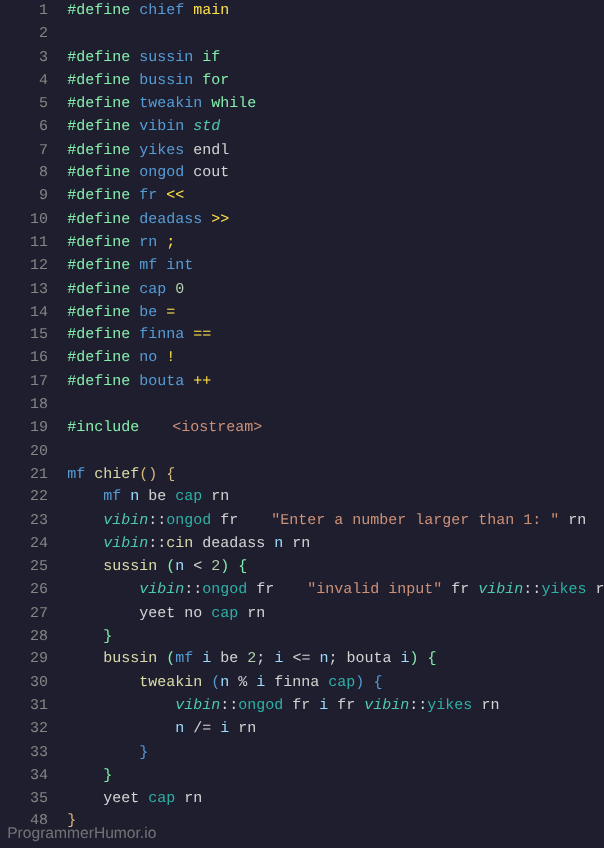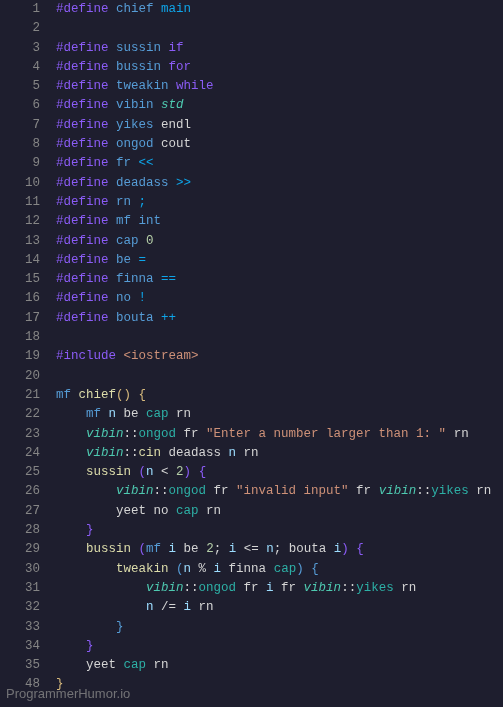--- a/index.html
+++ b/index.html
@@ -1,27 +1,27 @@
 <!DOCTYPE html>
 <html><head>
 <meta charset="utf-8">
 <style>
   html,body{margin:0;padding:0;background:#1e1e2e;width:503px;height:707px;overflow:hidden;}
   .editor{font-family:Consolas,"Courier New",monospace;font-size:12.5px;line-height:19.3px;position:relative;height:100%;}
   .line{display:flex;white-space:pre;}
   .gutter{width:40px;text-align:right;color:#858585;padding-right:16px;user-select:none;flex-shrink:0;}
   .code{flex:1;}
-  .c-pink{color:#8b5cf6;text-align:right;}
+  .c-pink{color:#86efac;text-align:right;}
   .c-blue{color:#569cd6;}
-  .c-red{color:#0ea5e9;}
+  .c-red{color:#fde047;}
   .c-yellow{color:#dcdcaa;}
   .c-white{color:#d4d4d4;}
   .c-cyan{color:#4ec9b0;font-style:italic;}
   .c-teal{color:#2db0a6;}
-  .c-orange{color:#ce9178;}
+  .c-orange{color:#ce9178;margin-left:20px;}
   .c-lblue{color:#9cdcfe;}
   .c-num{color:#b5cea8;}
   .c-gold{color:#d7ba7d;}
   .watermark{position:absolute;left:6px;bottom:4px;color:#888;font-family:Arial,sans-serif;font-size:13px;opacity:.8;}
 </style>
 </head>
 <body>
 
 <div class="editor">
   <div id="code-area">

